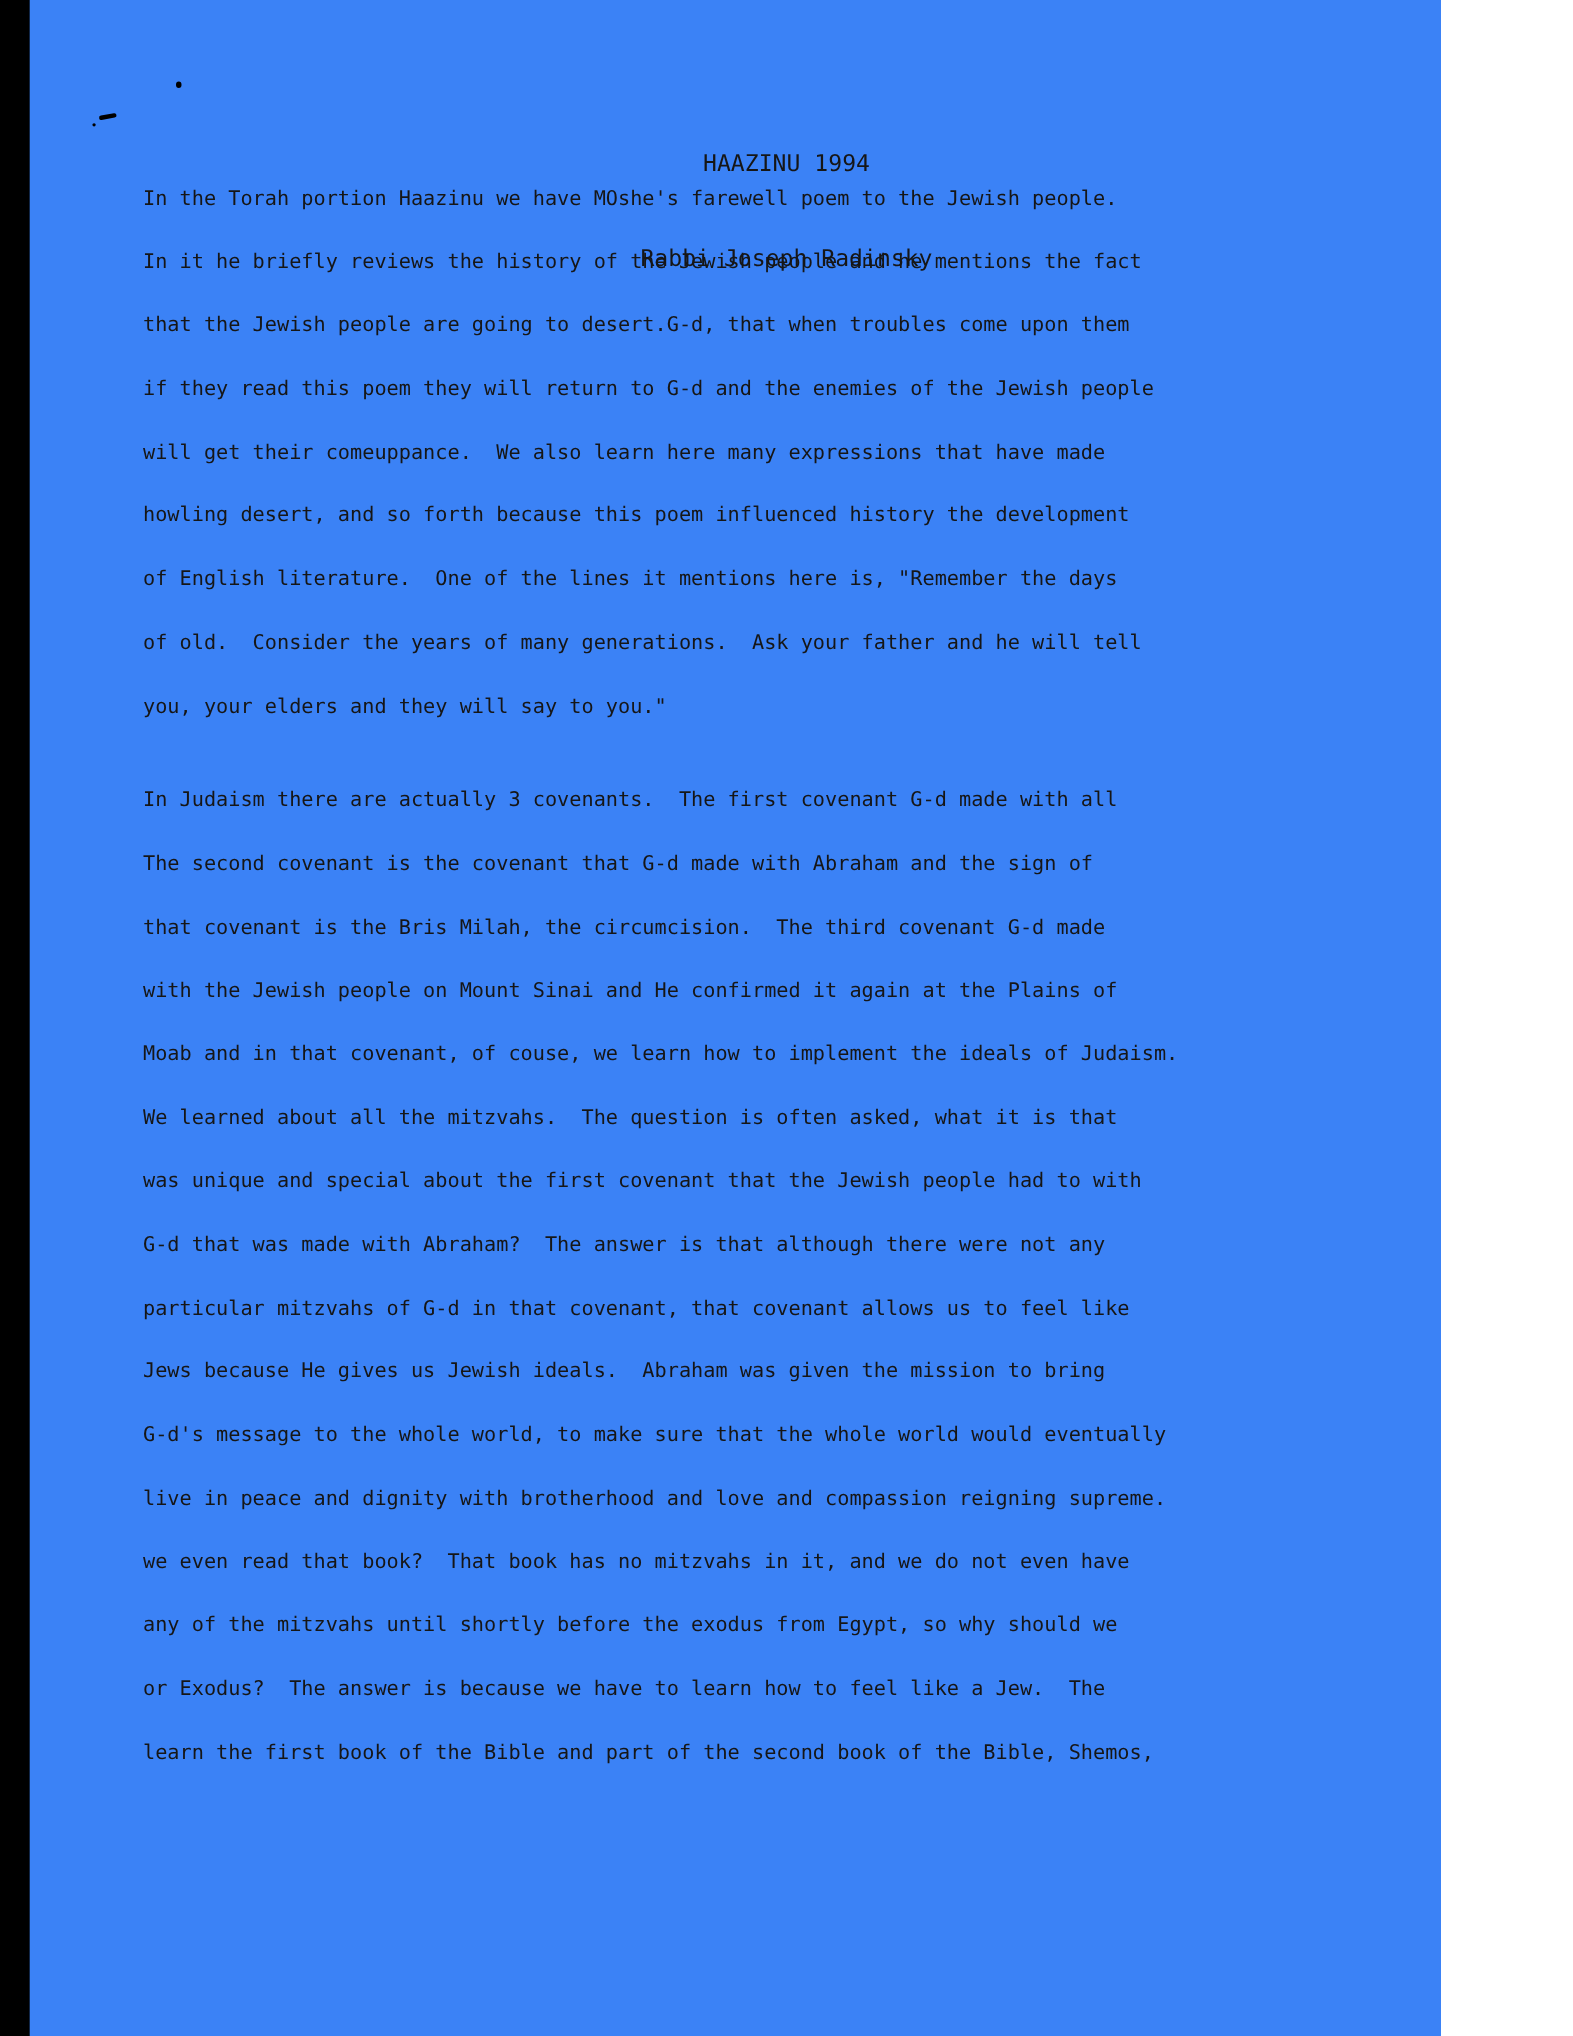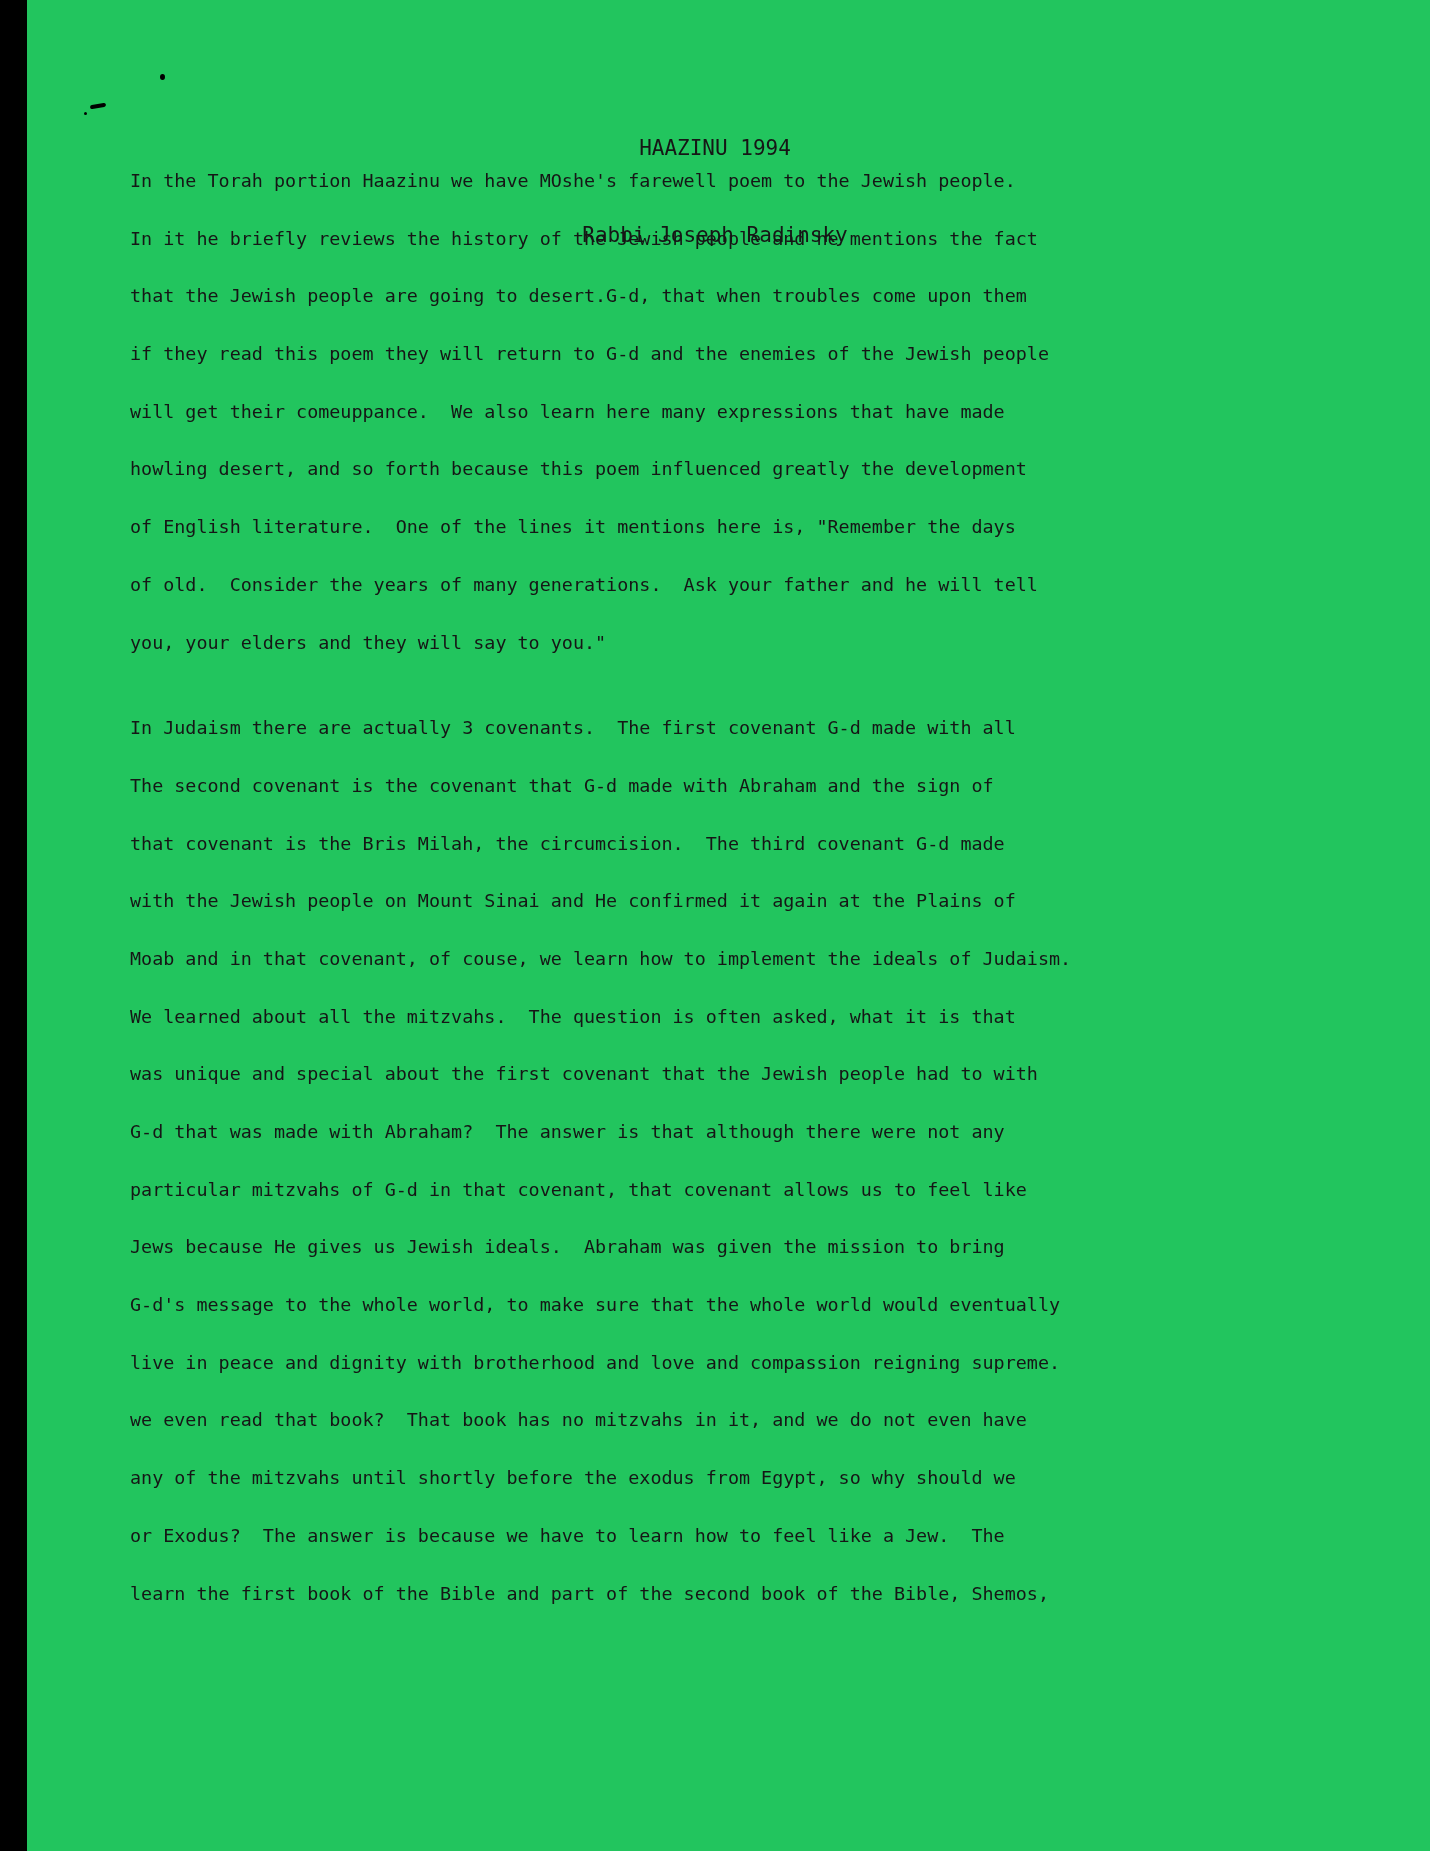--- a/index.html
+++ b/index.html
@@ -2,23 +2,23 @@
 <html><head>
 <meta charset="utf-8">
 <style>
   html, body {
     margin: 0;
     padding: 0;
     background: #ffffff;
   }
   #page {
     position: relative;
-    width: 1430px;
+    width: 1310px;
     height: 1851px;
-    background: #22c55e;
+    background: #3b82f6;
     overflow: hidden;
     font-family: "DejaVu Sans Mono", "Liberation Mono", monospace;
     color: #161616;
   }
   
   .scan-bar {
     position: absolute;
     left: 0;
     top: 0;
     width: 27px;
@@ -97,21 +97,21 @@
   </div>
 
   <div class="doc-body">
 
     <div class="paragraph">
       <span class="line">In the Torah portion Haazinu we have MOshe's farewell poem to the Jewish people.</span>
       <span class="line">In it he briefly reviews the history of the Jewish people and he mentions the fact</span>
       <span class="line">that the Jewish people are going to desert.G-d, that when troubles come upon them</span>
       <span class="line">if they read this poem they will return to G-d and the enemies of the Jewish people</span>
       <span class="line">will get their comeuppance.  We also learn here many expressions that have made</span>
-      <span class="line">howling desert, and so forth because this poem influenced greatly the development</span>
+      <span class="line">howling desert, and so forth because this poem influenced history the development</span>
       <span class="line">of English literature.  One of the lines it mentions here is, "Remember the days</span>
       <span class="line">of old.  Consider the years of many generations.  Ask your father and he will tell</span>
       <span class="line">you, your elders and they will say to you."</span>
     </div>
 
     <div class="paragraph">
       <span class="line">In Judaism there are actually 3 covenants.  The first covenant G-d made with all</span>
       <span class="line">The second covenant is the covenant that G-d made with Abraham and the sign of</span>
       <span class="line">that covenant is the Bris Milah, the circumcision.  The third covenant G-d made</span>
       <span class="line">with the Jewish people on Mount Sinai and He confirmed it again at the Plains of</span>

